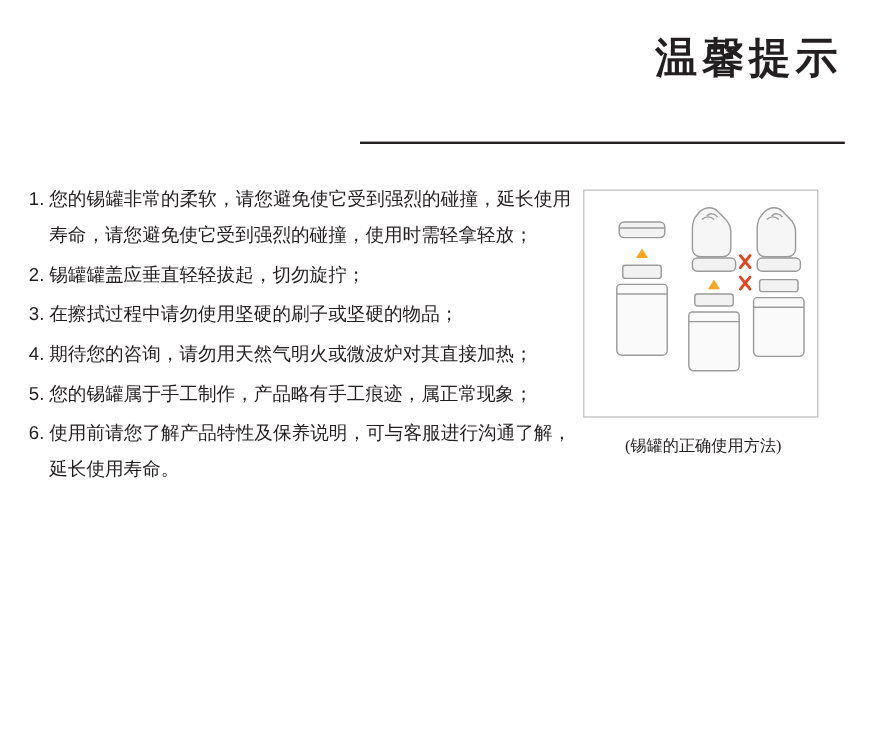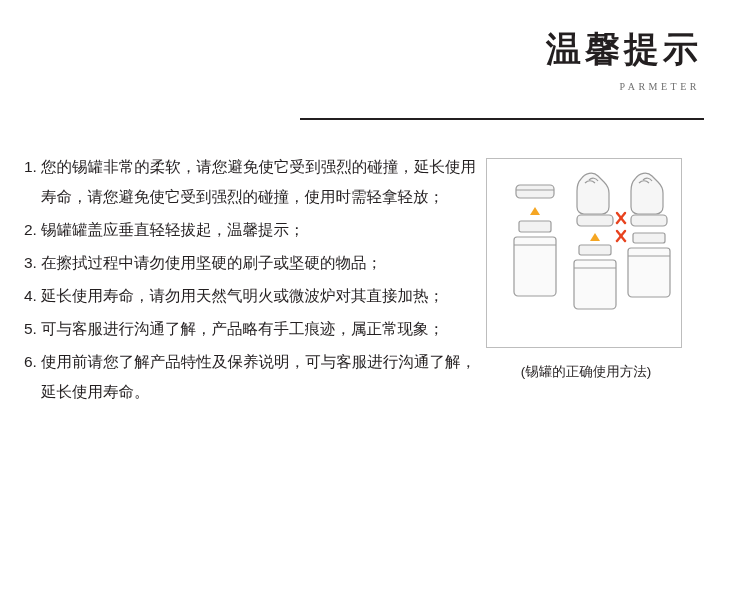--- a/index.html
+++ b/index.html
@@ -93,53 +93,53 @@
     border: 1px solid #bdbdbd;
     background: #ffffff;
     box-sizing: border-box;
     position: relative;
   }
   .figure-caption {
     margin-top: 15px;
     text-align: center;
     font-size: 13.5px;
     color: #231f20;
+    font-family: Liberation Serif, serif;
   }
 </style>
 </head>
 <body>
 
 <div class="page">
 
   <div class="header">
     <div class="header-title">温馨提示</div>
-    <div class="header-sub">PARMETER</div>
   </div>
   <div class="header-rule"></div>
 
   <div class="list">
     <div class="list-item">
       <span class="list-num">1.</span>
       <span class="list-text">您的锡罐非常的柔软，请您避免使它受到强烈的碰撞，延长使用寿命，请您避免使它受到强烈的碰撞，使用时需轻拿轻放；</span>
     </div>
     <div class="list-item">
       <span class="list-num">2.</span>
-      <span class="list-text">锡罐罐盖应垂直轻轻拔起，温馨提示；</span>
+      <span class="list-text">锡罐罐盖应垂直轻轻拔起，切勿旋拧；</span>
     </div>
     <div class="list-item">
       <span class="list-num">3.</span>
       <span class="list-text">在擦拭过程中请勿使用坚硬的刷子或坚硬的物品；</span>
     </div>
     <div class="list-item">
       <span class="list-num">4.</span>
-      <span class="list-text">延长使用寿命，请勿用天然气明火或微波炉对其直接加热；</span>
+      <span class="list-text">期待您的咨询，请勿用天然气明火或微波炉对其直接加热；</span>
     </div>
     <div class="list-item">
       <span class="list-num">5.</span>
-      <span class="list-text">可与客服进行沟通了解，产品略有手工痕迹，属正常现象；</span>
+      <span class="list-text">您的锡罐属于手工制作，产品略有手工痕迹，属正常现象；</span>
     </div>
     <div class="list-item">
       <span class="list-num">6.</span>
       <span class="list-text">使用前请您了解产品特性及保养说明，可与客服进行沟通了解，延长使用寿命。</span>
     </div>
   </div>
 
   <div class="figure">
     <div class="figure-box">
       <svg width="194" height="188" viewBox="0 0 194 188">

